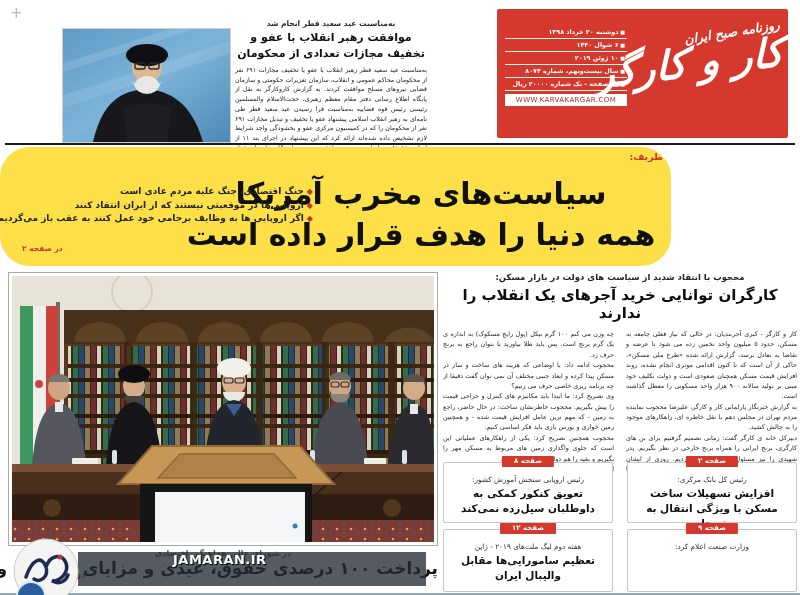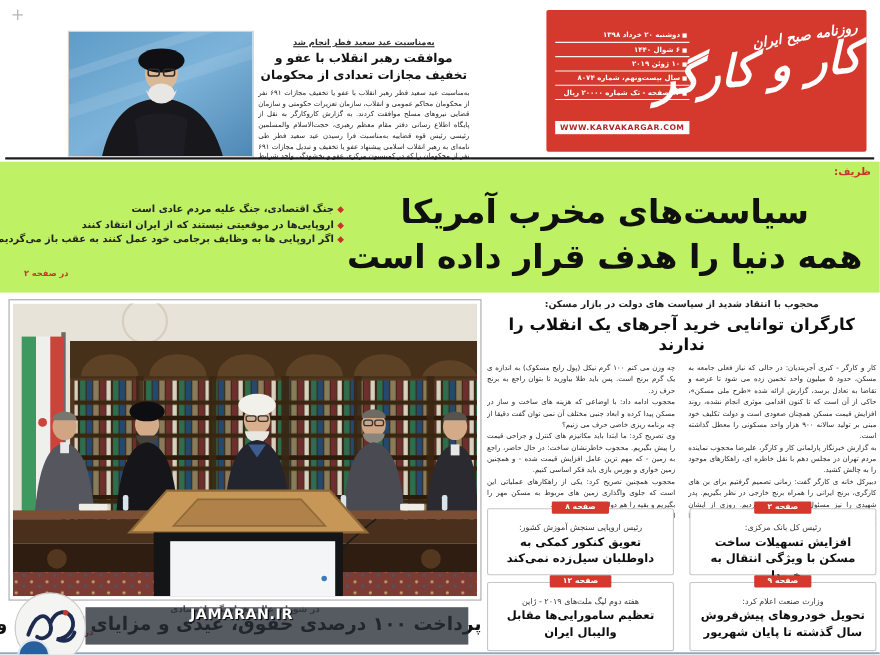--- a/index.html
+++ b/index.html
@@ -3,38 +3,38 @@
 <meta charset="utf-8">
 <style>
   html,body{margin:0;padding:0;background:#e9e9e9;}
   .page{position:relative;width:800px;height:595px;background:#ffffff;overflow:hidden;
         font-family:"DejaVu Sans", sans-serif;direction:rtl;}
   
   .cropmark{position:absolute;left:10px;top:4px;color:#b7b7b7;font-size:15px;direction:ltr;}
   .leader{position:absolute;left:57px;top:18px;width:370px;height:127px;direction:rtl;}
   .leader-photo{position:absolute;left:5px;top:10px;width:167px;height:113px;border:1px solid #cfcfcf;overflow:hidden;}
   .leader-text{position:absolute;right:0;top:0;width:192px;height:127px;text-align:center;color:#1c1c1c;}
-  .leader-kicker{font-size:7.5px;font-weight:bold;color:#2b2b2b;margin-top:16px;text-decoration:underline;}
+  .leader-kicker{font-size:7.5px;font-weight:bold;color:#2b2b2b;margin-top:1px;}
   .leader-title{font-size:11px;font-weight:bold;line-height:1.45;margin-top:2px;color:#111;}
   .leader-body{font-size:6.3px;line-height:1.55;text-align:justify;margin-top:3px;color:#222;}
   .masthead{position:absolute;left:497px;top:9px;width:291px;height:129px;background:#d5382c;
             border-radius:2px;color:#fff;overflow:hidden;}
   .tagline{position:absolute;right:10px;top:8px;font-size:12.5px;font-weight:bold;font-style:italic;
            transform:rotate(-9deg);transform-origin:right top;letter-spacing:1px;}
   .logo-title{position:absolute;right:4px;top:30px;width:160px;text-align:center;font-size:40px;font-weight:bold;
         font-style:italic;transform:rotate(-7deg) skewX(-6deg);line-height:1.1;white-space:nowrap;}
   .mh-info{position:absolute;left:8px;top:17px;width:122px;direction:rtl;}
   .info-row{font-size:6.4px;font-weight:bold;border-bottom:1px solid rgba(255,255,255,.95);
             padding:1.5px 2px 2.5px 2px;text-align:right;white-space:nowrap;}
   .info-row::before{content:"■ ";font-size:5px;}
-  .mh-site{margin-top:19px;background:#fff;color:#b02a20;font-size:7px;font-weight:bold;text-align:center;
+  .mh-site{margin-top:3px;background:#fff;color:#b02a20;font-size:7px;font-weight:normal;text-align:center;
            padding:2px 0;direction:ltr;letter-spacing:.4px;}
   .rule{position:absolute;left:5px;top:143px;width:790px;height:2px;background:#1b1b1b;}
   
-  .band{position:absolute;left:0;top:147px;width:800px;height:119px;background:#bef264;}
+  .band{position:absolute;left:0;top:147px;width:671px;height:119px;background:#fde047;border-radius:30px;}
   .band-source{position:absolute;right:8px;top:4px;font-size:9.5px;font-weight:bold;color:#c4362c;}
   .band-hl{position:absolute;right:10px;top:27px;width:480px;text-align:center;color:#101010;
            font-weight:bold;font-size:30px;line-height:1.35;letter-spacing:-.5px;}
   .band-bullets{position:absolute;left:28px;top:38px;width:285px;text-align:right;}
   .bullet-line{font-size:9px;font-weight:bold;color:#232323;line-height:1.5;white-space:nowrap;}
   .diamond{color:#c4362c;font-size:8px;margin-left:3px;}
   .band-pageref{position:absolute;left:22px;top:97px;font-size:7.5px;font-weight:bold;color:#c4362c;}
   
   .mainphoto{position:absolute;left:8px;top:272px;width:430px;height:274px;background:#fff;
              border:1px solid #a9a9a9;box-sizing:border-box;padding:3px;}
@@ -300,21 +300,20 @@
       <div class="ttitle">افزایش تسهیلات ساخت مسکن با ویژگی انتقال به خریدار</div>
     </div>
     <div class="tbox tbox-2l">
       <div class="ttab">صفحه ۸</div>
       <div class="tkicker">رئیس اروپایی سنجش آموزش کشور:</div>
       <div class="ttitle">تعویق کنکور کمکی به داوطلبان سیل‌زده نمی‌کند</div>
     </div>
     <div class="tbox tbox-3r">
       <div class="ttab">صفحه ۹</div>
       <div class="tkicker">وزارت صنعت اعلام کرد:</div>
-      <div class="ttitle">تحویل خودروهای پیش‌فروش سال گذشته تا پایان شهریور</div>
     </div>
     <div class="tbox tbox-3l">
       <div class="ttab">صفحه ۱۲</div>
       <div class="tkicker">هفته دوم لیگ ملت‌های ۲۰۱۹ - ژاپن</div>
       <div class="ttitle">تعظیم سامورایی‌ها مقابل والیبال ایران</div>
     </div>
   </div>
 
   <div class="bottomline"></div>
 </div>

